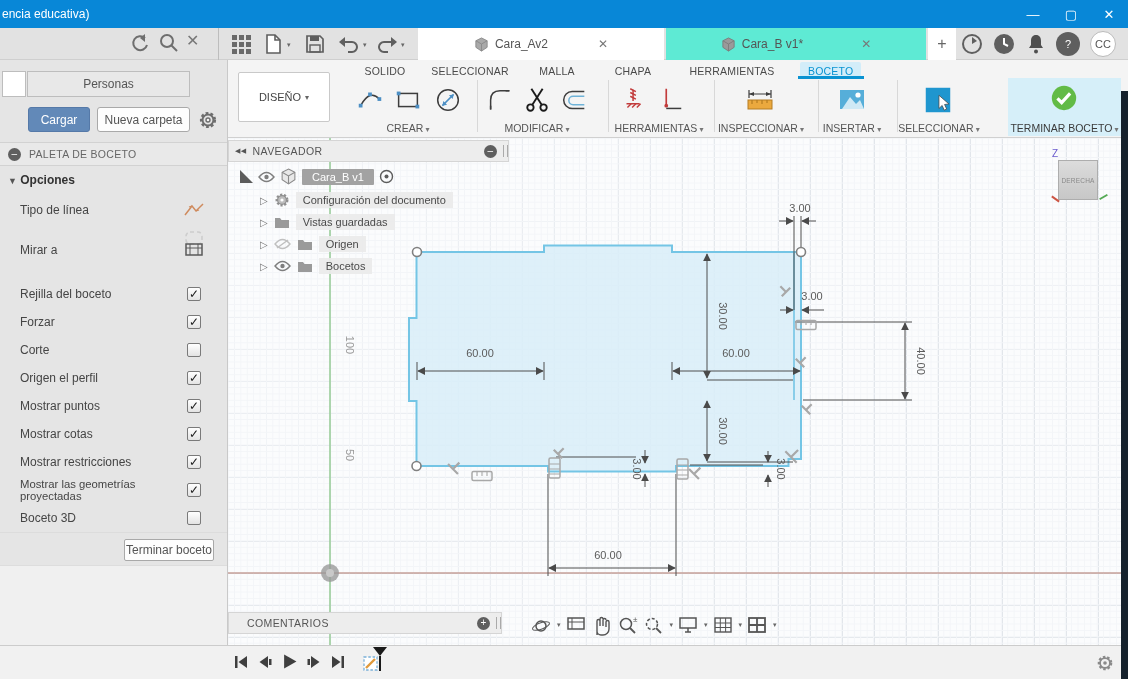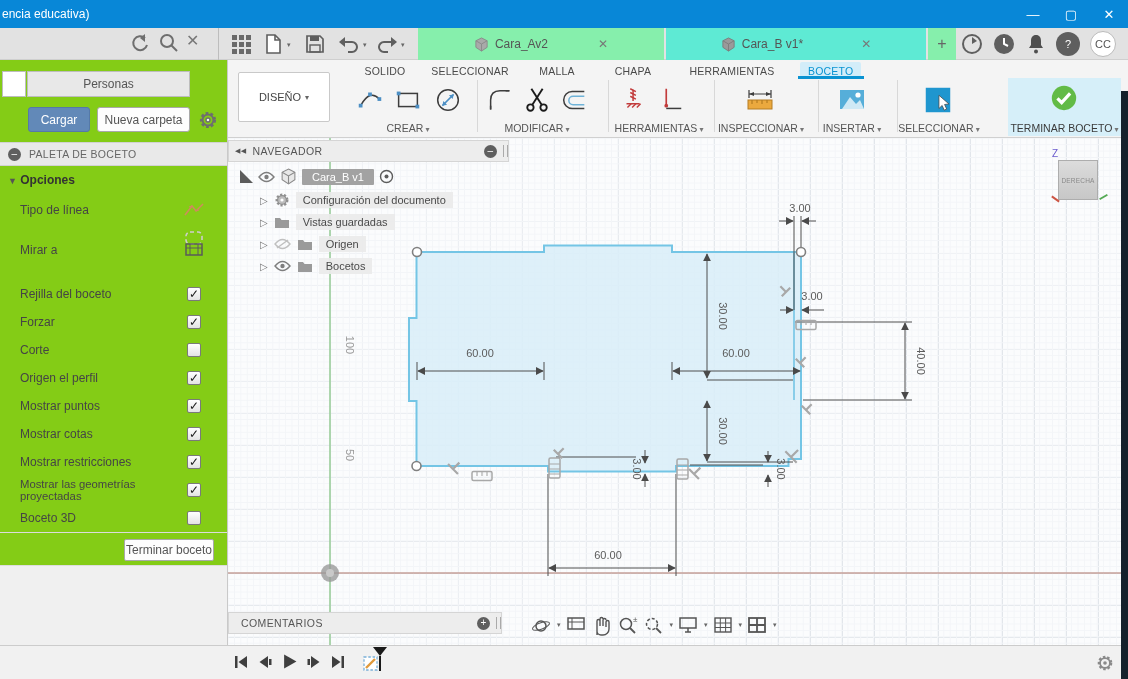--- a/index.html
+++ b/index.html
@@ -6,35 +6,35 @@
   body{font-family:"Liberation Sans",sans-serif;background:#888}
   #app{position:relative;width:1128px;height:679px;background:#fff;overflow:hidden}
   .abs{position:absolute}
   .row{display:flex;align-items:center}
   
   .titlebar{left:0;top:0;width:1128px;height:28px;background:#0887d7;color:#fff;font-size:12px}
   .winbtn{width:38px;height:28px;display:flex;align-items:center;justify-content:center;color:#fff;font-size:13px}
   
   .appbar{left:0;top:28px;width:1128px;height:32px;background:#e2e2e2;border-bottom:1px solid #cfcfcf}
   .doc-tab{height:32px;display:flex;align-items:center;gap:6px;font-size:12px;color:#555;padding:0 10px;justify-content:center}
-  .tab-inactive{background:#86efac}
+  .tab-inactive{background:#ffffff}
   .tab-active{background:#5eead4}
   .circ{width:24px;height:24px;border-radius:50%;display:flex;align-items:center;justify-content:center;font-size:11px}
   
   .ribbon{left:0;top:60px;width:1128px;height:78px;background:#f4f4f4;border-bottom:1px solid #d0d0d0}
   .rtab{position:absolute;top:2px;height:17px;font-size:10.5px;color:#4a4a4a;display:flex;align-items:center;justify-content:center;letter-spacing:.2px}
   .rtab.active{color:#0a93d2;background:#d3edf9;border-radius:2px;padding:0 8px}
   .glabel{position:absolute;top:62px;font-size:10.5px;color:#555;text-align:center;white-space:nowrap}
   .glabel::after{content:" ▾";font-size:8px;color:#777}
   .vdiv{position:absolute;top:20px;height:52px;width:1px;background:#d8d8d8}
   .tool{position:absolute;top:24px;width:32px;height:32px;display:flex;align-items:center;justify-content:center}
   .designbtn{position:absolute;left:238px;top:12px;width:92px;height:50px;background:#fff;border:1px solid #c9c9c9;border-radius:2px;font-size:11px;color:#444;display:flex;align-items:center;justify-content:center}
   .designbtn::after{content:" ▾";font-size:8px;margin-left:4px;color:#666}
   
-  .leftpanel{left:0;top:60px;width:228px;height:619px;background:#84cc16;border-right:1px solid #c9c9c9}
+  .leftpanel{left:0;top:60px;width:228px;height:619px;background:#e5e5e5;border-right:1px solid #c9c9c9}
   .ptab{position:absolute;font-size:12px;color:#555;display:flex;align-items:center;justify-content:center;background:#e8e8e8;border:1px solid #bdbdbd}
   .btn-blue{background:#6289b8;color:#fff;border:1px solid #5579a8;border-radius:3px;font-size:12px;display:flex;align-items:center;justify-content:center}
   .btn-plain{background:#fdfdfd;color:#555;border:1px solid #a9a9a9;border-radius:3px;font-size:12px;display:flex;align-items:center;justify-content:center}
   .pal-header{position:absolute;left:0;top:82px;width:227px;height:24px;background:#e9e9e9;border-top:1px solid #d2d2d2;border-bottom:1px solid #d2d2d2;display:flex;align-items:center;font-size:10.5px;color:#666;letter-spacing:.3px}
   .opt-row{position:absolute;left:0;width:227px;height:28px;display:flex;align-items:center;font-size:12px;color:#454545}
   .opt-row .lbl{margin-left:20px;flex:1}
   .cb{width:14px;height:14px;border:1px solid #7a7a7a;border-radius:2px;background:linear-gradient(#fff,#e3e3e3);margin-right:26px;display:flex;align-items:center;justify-content:center;font-size:12px;color:#222}
   .cb.checked::after{content:"✓"}
   .icon-slot{width:22px;height:18px;margin-right:22px;display:flex;align-items:center;justify-content:center}
   
@@ -594,21 +594,21 @@
         </span>
       <span class="treelabel">Bocetos</span>
     </div>
 
     <div class="abs" style="left:824px;top:10px;font-size:10px;color:#6a5acd">Z</div>
     <div class="viewcube">DERECHA</div>
     <div class="abs" style="left:823px;top:60px;width:9px;height:2px;background:#cc5544;transform:rotate(35deg)"></div>
     <div class="abs" style="left:871px;top:58px;width:9px;height:2px;background:#55aa55;transform:rotate(-30deg)"></div>
 
     <div class="panelbar" style="left:0;top:474px;width:274px">
-      <span style="margin-left:12px">COMENTARIOS</span>
+      <span style="margin-left:18px">COMENTARIOS</span>
       <span class="dot-ico" style="margin-left:auto">+</span>
       <span class="grip"></span>
     </div>
 
     <div class="abs row" style="left:302px;top:476px;gap:4px">
       <span class="navico">
           <svg width="20" height="20" viewBox="0 0 20 20">
             <circle cx="10" cy="10" r="5" fill="none" stroke="#555" stroke-width="1.5"></circle>
             <ellipse cx="10" cy="10" rx="9" ry="3.2" fill="none" stroke="#555" stroke-width="1" transform="rotate(-20 10 10)"></ellipse>
           </svg>

